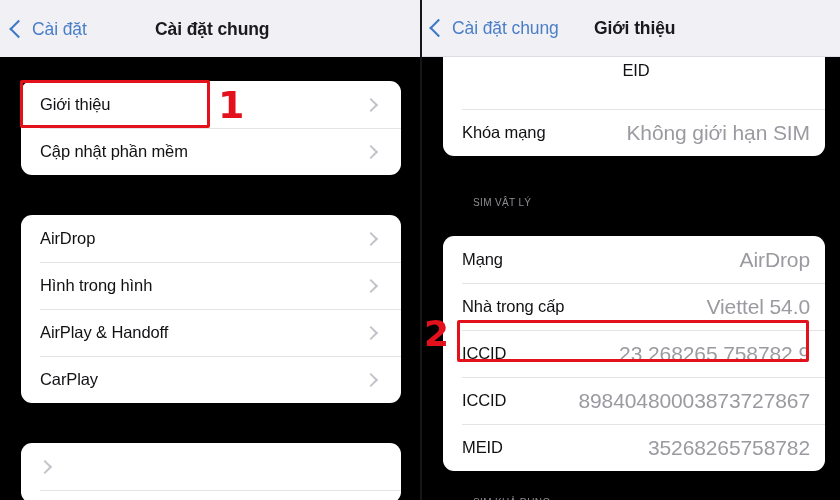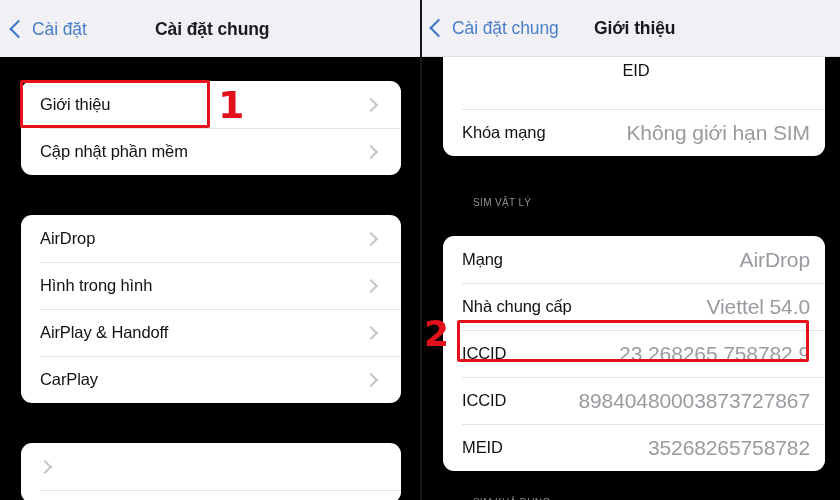--- a/index.html
+++ b/index.html
@@ -282,21 +282,21 @@
       </div>
 
       <div class="section-header" style="left:36px; top:141px;">SIM VẬT LÝ</div>
 
       <div class="card" style="top:180px;">
         <div class="row">
           <span class="row-label">Mạng</span>
           <span class="row-value">AirDrop</span>
         </div>
         <div class="row">
-          <span class="row-label">Nhà chung cấp</span>
+          <span class="row-label">Nhà trong cấp</span>
           <span class="row-value">Viettel 54.0</span>
         </div>
         <div class="row">
           <span class="row-label">ICCID</span>
           <span class="row-value">23 268265 758782 9</span>
         </div>
         <div class="row">
           <span class="row-label">ICCID</span>
           <span class="row-value">89840480003873727867</span>
         </div>

